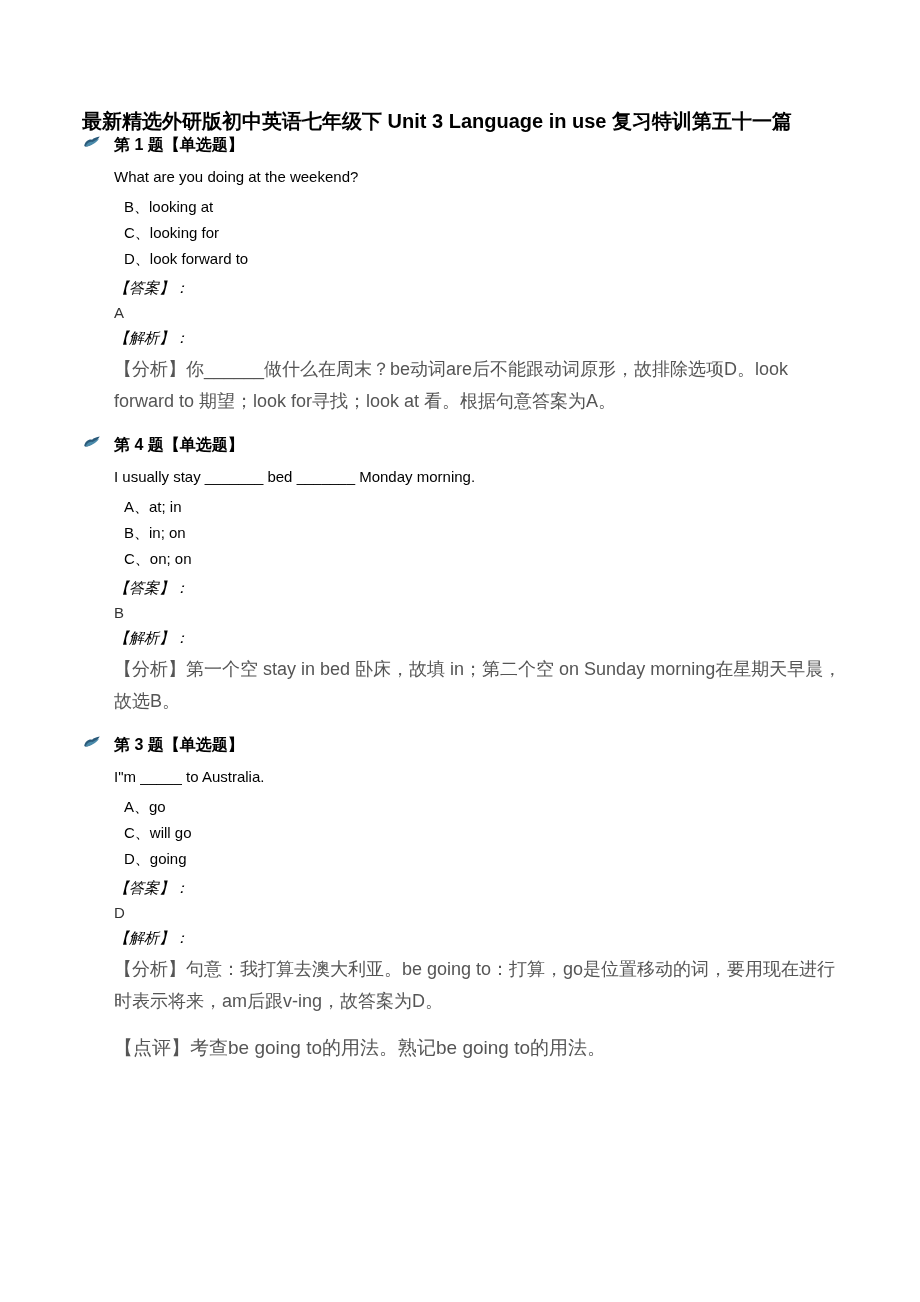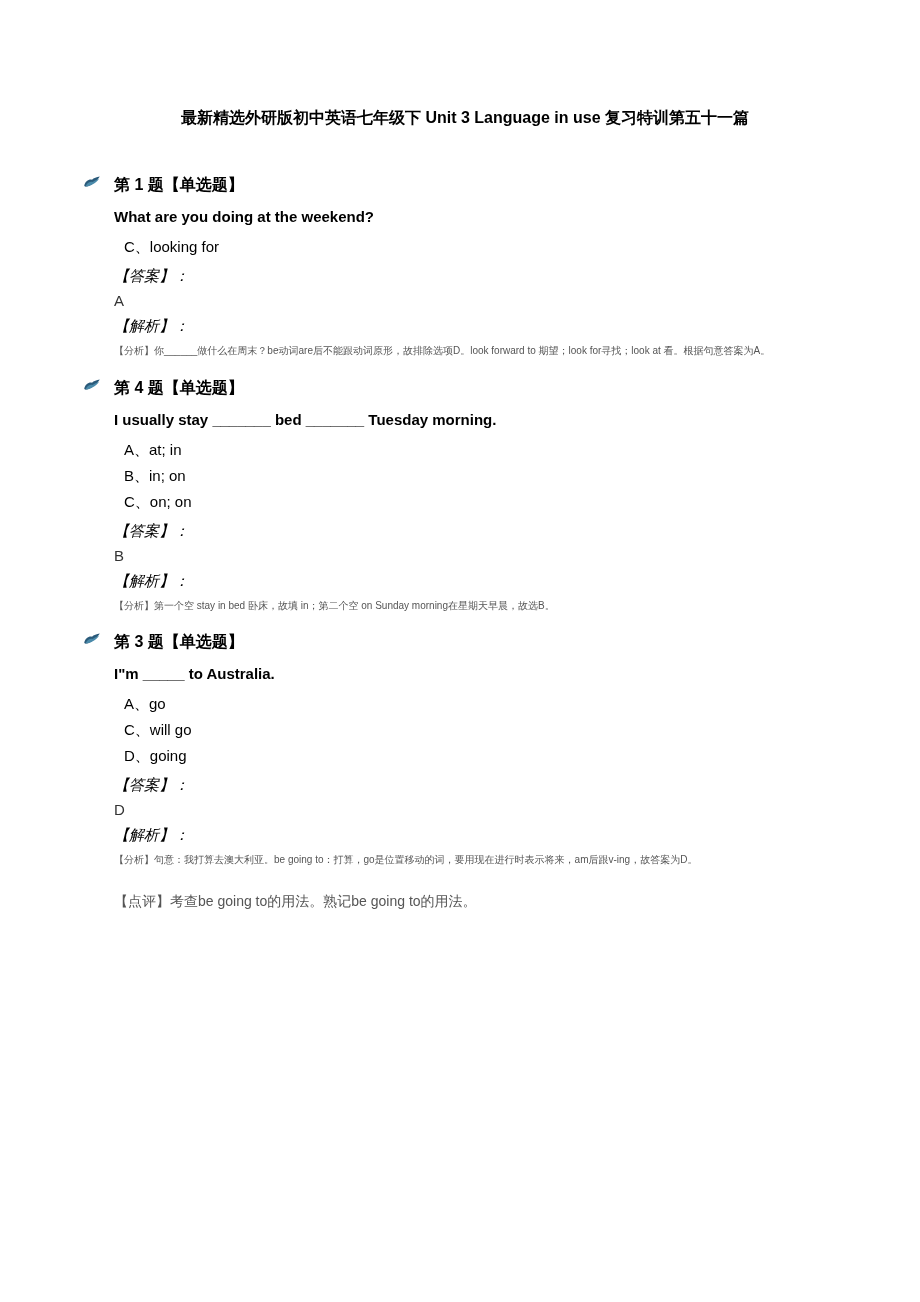--- a/index.html
+++ b/index.html
@@ -5,24 +5,23 @@
   * { margin: 0; padding: 0; box-sizing: border-box; }
   body {
     width: 920px;
     min-height: 1302px;
     background: #fff;
     font-family: "Microsoft YaHei", "SimSun", Arial, sans-serif;
     padding: 108px 72px 60px 82px;
     color: #000;
   }
   .title {
-    font-size: 16px;
+    font-size: 20px;
     font-weight: bold;
-    text-align: center;
-    margin-bottom: 46px;
+    text-align: left;
     letter-spacing: 0px;
   }
   .q-heading {
     display: flex;
     align-items: flex-start;
     gap: 12px;
     margin-bottom: 12px;
     margin-top: 18px;
   }
   .q-heading.first { margin-top: 0; }
@@ -30,21 +29,21 @@
     width: 20px;
     height: 14px;
     flex-shrink: 0;
   }
   .q-num {
     font-size: 16px;
     font-weight: bold;
   }
   .q-stem {
     font-size: 15px;
-    font-weight: bold;
+    font-weight: normal;
     margin-left: 32px;
     margin-bottom: 10px;
   }
   .options {
     margin-left: 42px;
     font-size: 15px;
     line-height: 1.6;
   }
   .option { margin-bottom: 2px; }
   .label-row {
@@ -55,62 +54,64 @@
     font-style: italic;
   }
   .answer-val {
     margin-left: 32px;
     font-size: 15px;
     margin-bottom: 8px;
     color: #333;
   }
   .explain {
     margin-left: 32px;
-    font-size: 10px;
+    font-size: 18px;
     color: #555;
     line-height: 1.75;
     margin-bottom: 4px;
   }
   .explain2 {
     margin-left: 32px;
-    font-size: 14px;
+    font-size: 19px;
     color: #555;
     line-height: 1.75;
-    margin-top: 20px;
+    margin-top: 14px;
   }
 </style>
 </head>
 <body>
 
 <h1 class="title">最新精选外研版初中英语七年级下 Unit 3 Language in use 复习特训第五十一篇</h1>
 
 <div class="q-heading first">
   <svg class="bird" viewBox="0 0 24 18">
     <path d="M2 14 C3 8 8 5 12 6 C14 4 18 3 22 2 C20 5 18 8 14 10 C12 12 8 15 4 15 Z" fill="#2a5a7a"></path>
     <path d="M4 14 C6 10 10 8 13 9 C15 7 18 6 21 5 C19 8 16 10 13 12 C10 14 7 15 4 14 Z" fill="#4a8aaa"></path>
   </svg>
   <span class="q-num">第 1 题【单选题】</span>
 </div>
 <div class="q-stem">What are you doing at the weekend?</div>
 <div class="options">
+  <div class="option">B、looking at</div>
   <div class="option">C、looking for</div>
+  <div class="option">D、look forward to</div>
 </div>
 <div class="label-row">【答案】：</div>
 <div class="answer-val">A</div>
 <div class="label-row">【解析】：</div>
 <div class="explain">【分析】你______做什么在周末？be动词are后不能跟动词原形，故排除选项D。look forward to 期望；look for寻找；look at 看。根据句意答案为A。</div>
 
 <div class="q-heading">
   <svg class="bird" viewBox="0 0 24 18">
     <path d="M2 14 C3 8 8 5 12 6 C14 4 18 3 22 2 C20 5 18 8 14 10 C12 12 8 15 4 15 Z" fill="#2a5a7a"></path>
     <path d="M4 14 C6 10 10 8 13 9 C15 7 18 6 21 5 C19 8 16 10 13 12 C10 14 7 15 4 14 Z" fill="#4a8aaa"></path>
   </svg>
   <span class="q-num">第 4 题【单选题】</span>
 </div>
-<div class="q-stem">I usually stay _______ bed _______ Tuesday morning.</div>
+<div class="q-stem">I usually stay _______ bed _______ Monday morning.</div>
 <div class="options">
   <div class="option">A、at; in</div>
   <div class="option">B、in; on</div>
   <div class="option">C、on; on</div>
 </div>
 <div class="label-row">【答案】：</div>
 <div class="answer-val">B</div>
 <div class="label-row">【解析】：</div>
 <div class="explain">【分析】第一个空 stay in bed 卧床，故填 in；第二个空 on Sunday morning在星期天早晨，故选B。</div>
 

